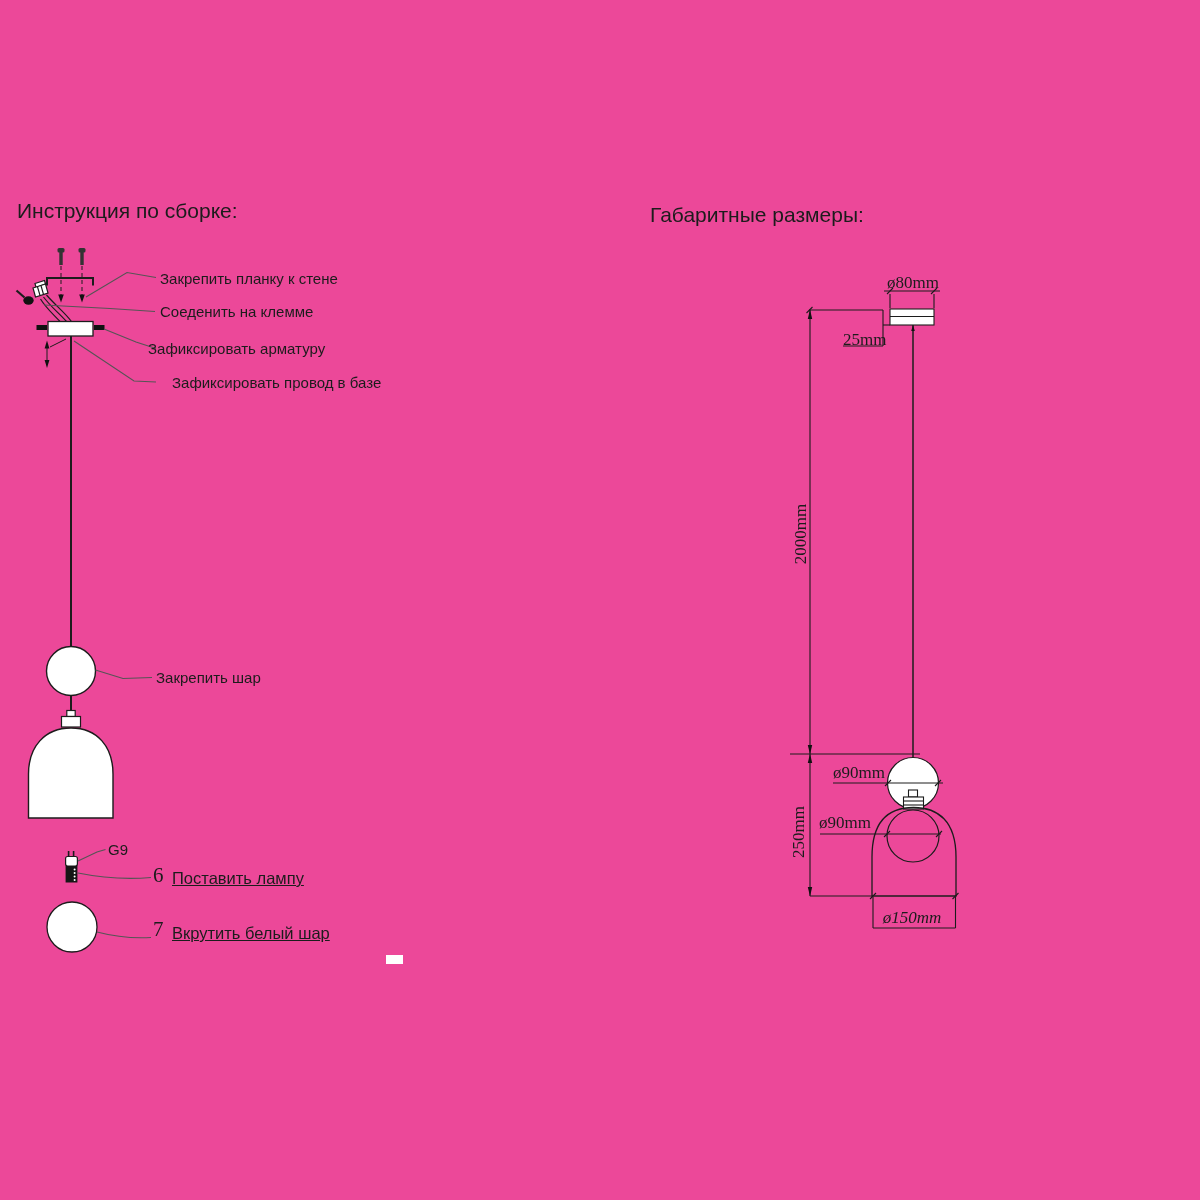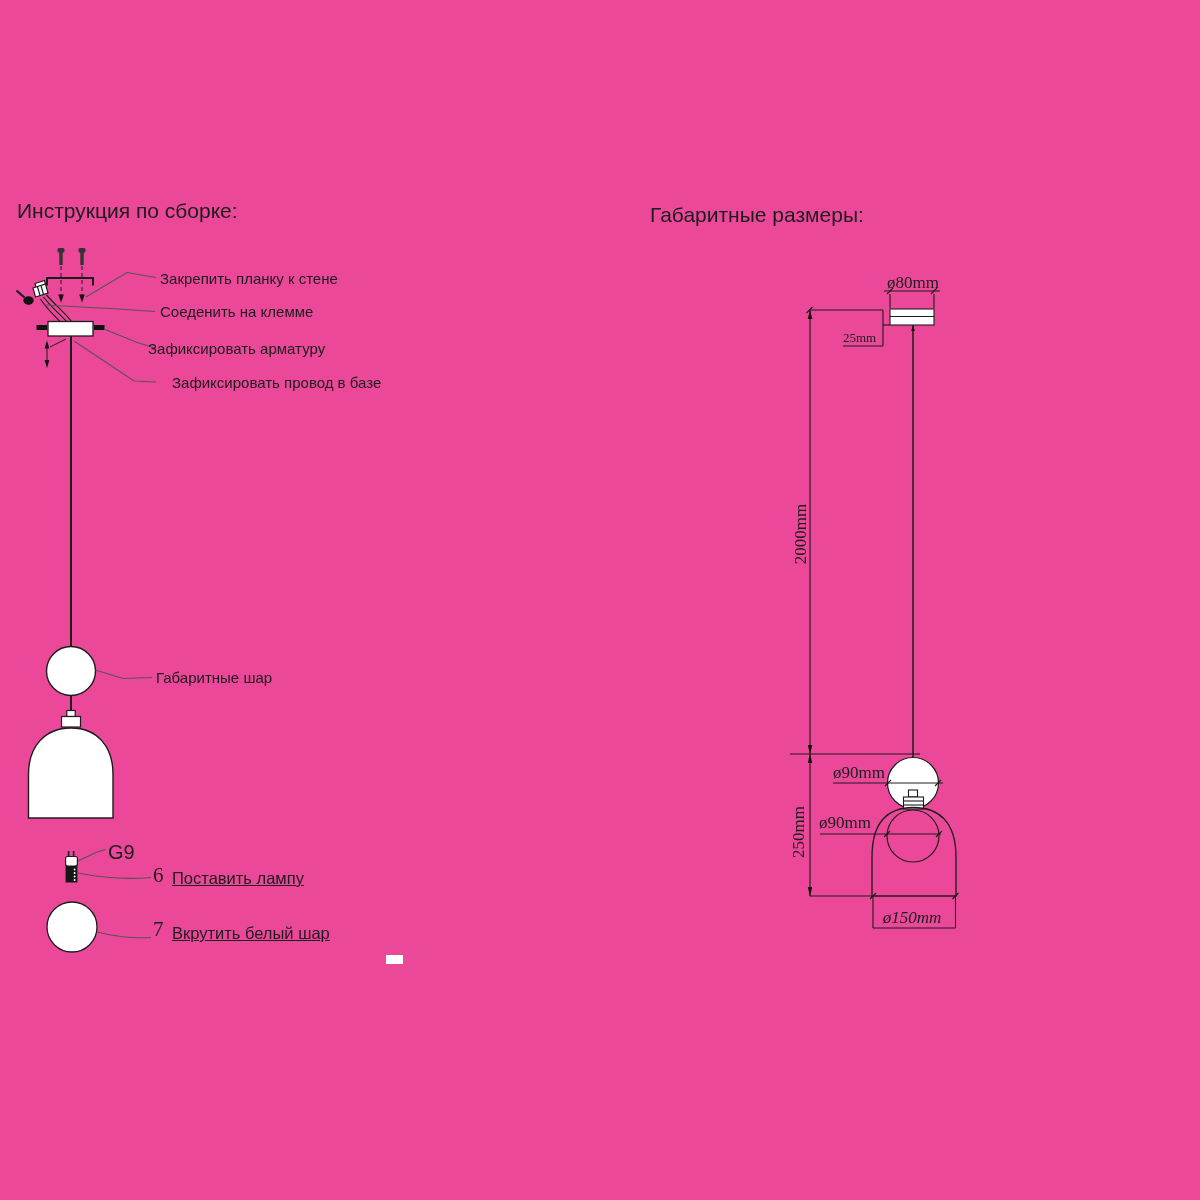--- a/index.html
+++ b/index.html
@@ -2,26 +2,26 @@
 <html><head>
 <meta charset="utf-8">
 <style>
   html,body{margin:0;padding:0;background:#fff;}
   .page{position:relative;width:1200px;height:1200px;background:#ec4899;overflow:hidden;
         font-family:"Liberation Sans",sans-serif;color:#1c1c1c;}
   svg.lineart{position:absolute;left:0;top:0;width:1200px;height:1200px;}
   .txt{position:absolute;white-space:nowrap;line-height:1.15;}
   .title{font-size:21px;}
   .callout{font-size:15px;}
-  .g9{font-size:20px;}
+  .g9{font-size:15px;}
   .stepnum{font-family:"Liberation Serif",serif;font-size:21px;}
   .steptxt{font-size:16.5px;text-decoration:underline;}
   .dim{font-family:"Liberation Serif",serif;font-size:17px;transform:translate(-50%,-50%);}
   .dim.rot{transform:translate(-50%,-50%) rotate(-90deg);}
-  .dim-tl{position:absolute;white-space:nowrap;font-family:"Liberation Serif",serif;font-size:13px;}
+  .dim-tl{position:absolute;white-space:nowrap;font-family:"Liberation Serif",serif;font-size:17px;}
   .footer-line{font-size:19px;line-height:19px;z-index:1;}
   .clip-patch{position:absolute;left:386px;top:955px;width:17px;height:9px;background:#fff;z-index:5;}
 </style>
 </head>
 <body>
 
 <div class="page">
 
   <svg class="lineart" viewBox="0 0 1200 1200">
 
@@ -170,21 +170,21 @@
     </g>
   </svg>
 
   <div class="txt title" style="left:17px;top:199px;">Инструкция по сборке:</div>
   <div class="txt title" style="left:650px;top:203px;">Габаритные размеры:</div>
 
   <div class="txt callout" style="left:160px;top:270px;">Закрепить планку к стене</div>
   <div class="txt callout" style="left:160px;top:303px;">Соеденить на клемме</div>
   <div class="txt callout" style="left:148px;top:340px;">Зафиксировать арматуру</div>
   <div class="txt callout" style="left:160px;top:374px;margin-left:12px;">Зафиксировать провод в базе</div>
-  <div class="txt callout" style="left:156px;top:669px;">Габаритные шар</div>
+  <div class="txt callout" style="left:156px;top:669px;">Закрепить шар</div>
 
   <div class="txt g9" style="left:108px;top:841px;">G9</div>
 
   <div class="txt stepnum" style="left:153px;top:863px;">6</div>
   <div class="txt steptxt" style="left:172px;top:869px;">Поставить лампу</div>
   <div class="txt stepnum" style="left:153px;top:917px;">7</div>
   <div class="txt steptxt" style="left:172px;top:924px;">Вкрутить белый шар</div>
 
   <div class="txt dim" style="left:913px;top:283px;">ø80mm</div>
   <div class="dim-tl" style="left:843px;top:330px;">25mm</div>

